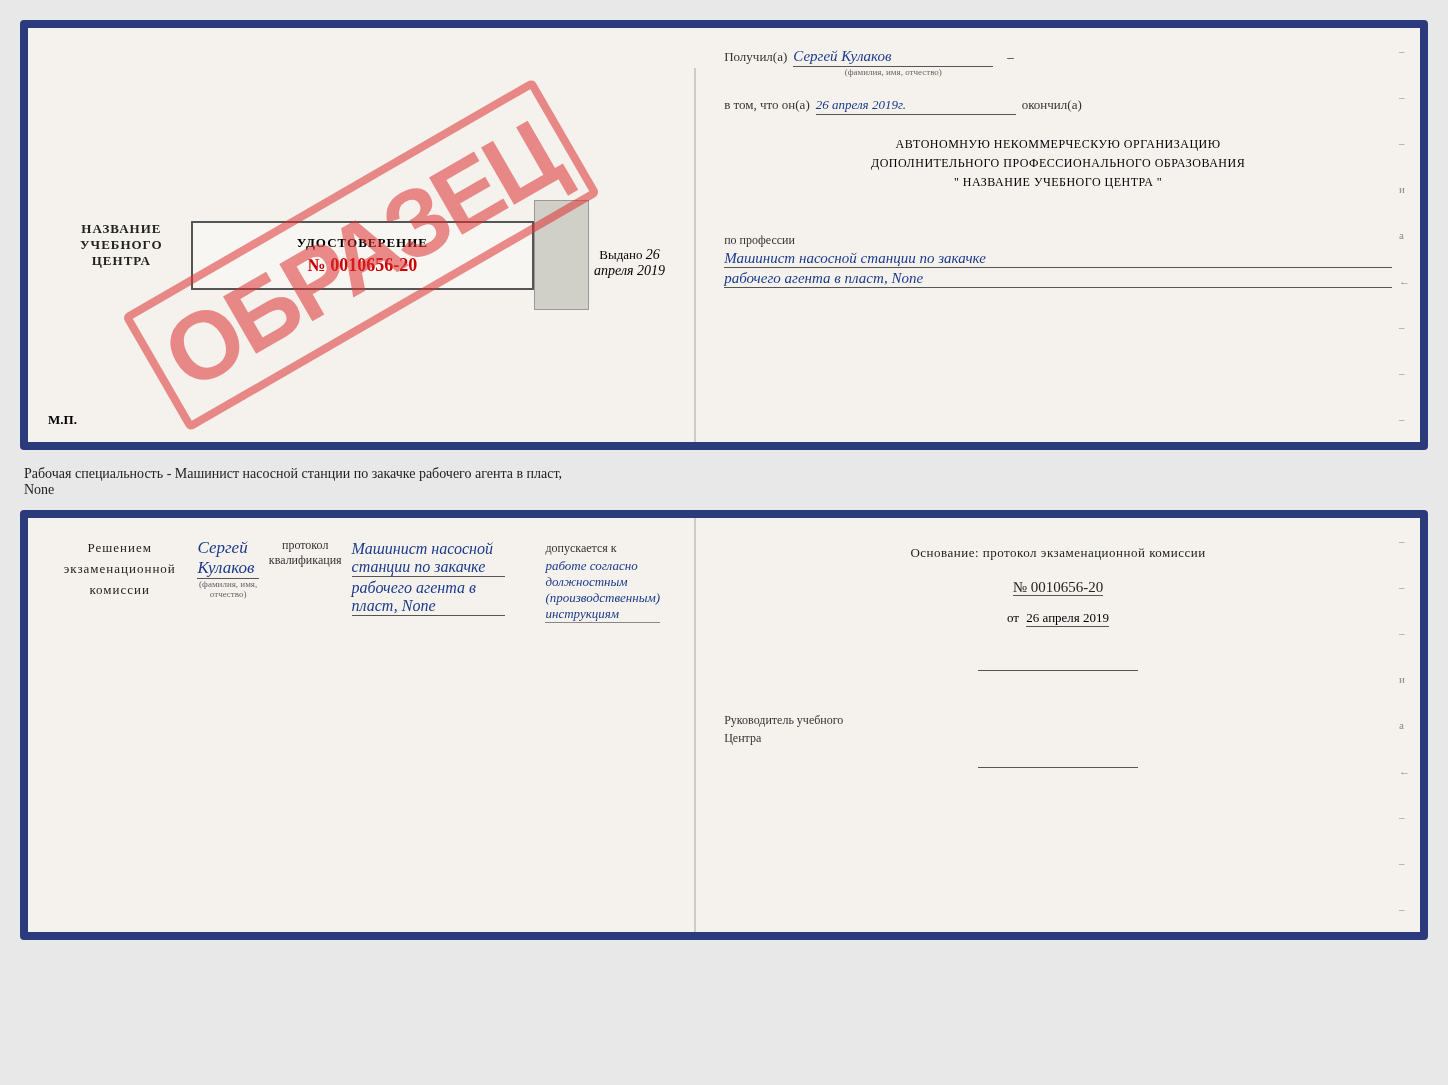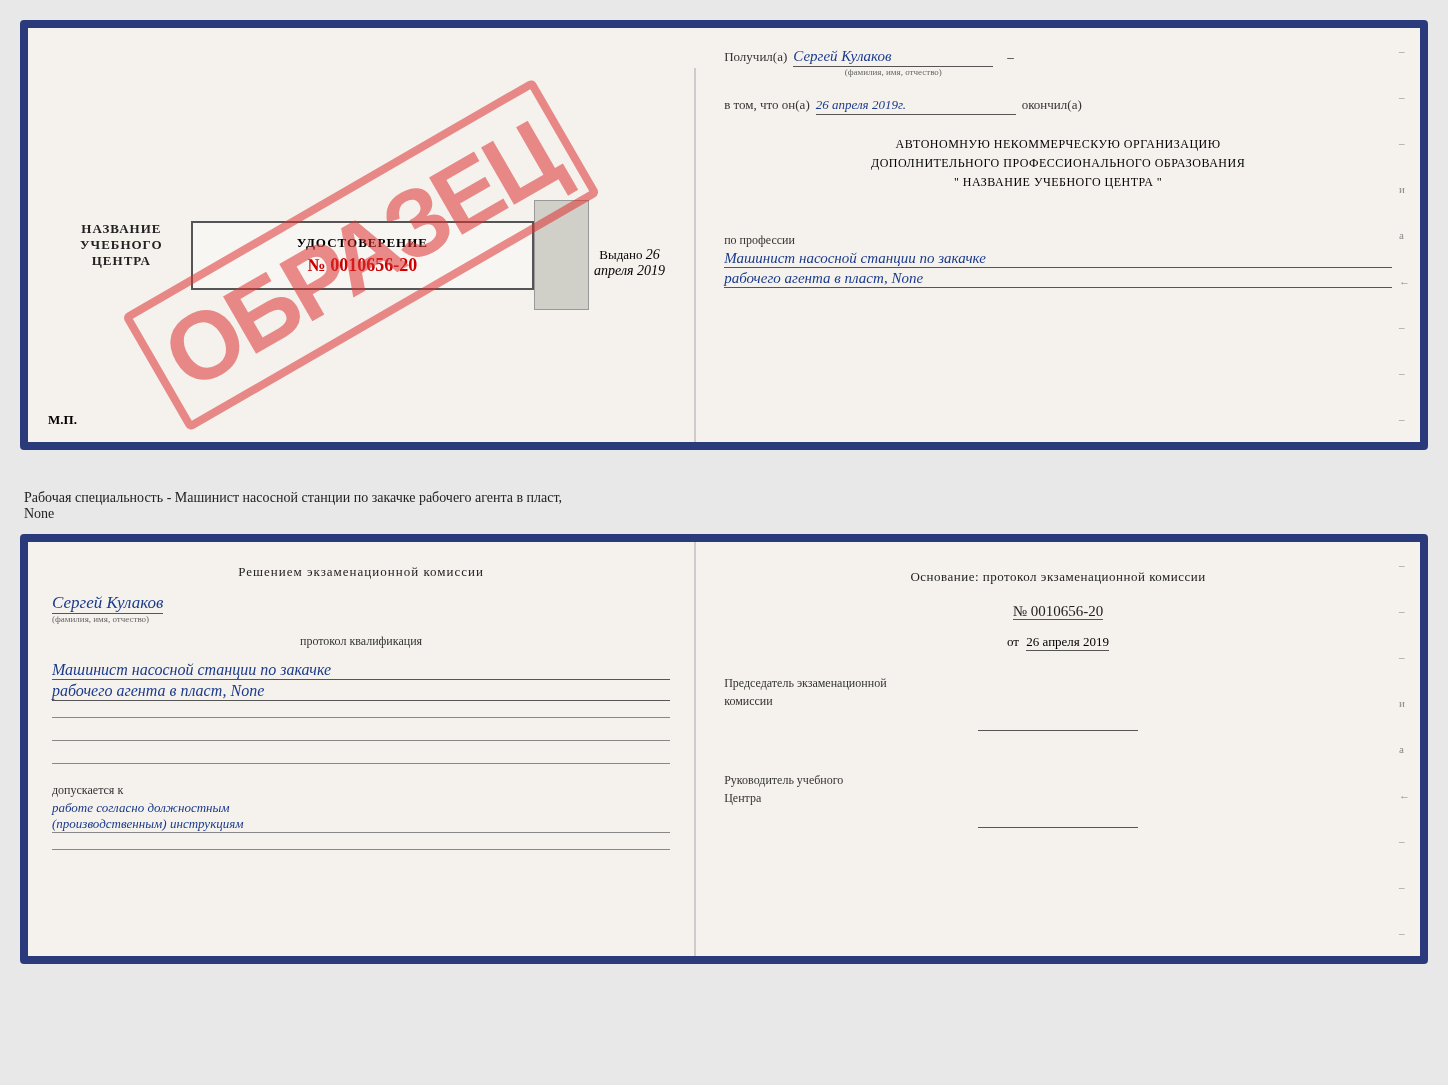--- a/index.html
+++ b/index.html
@@ -193,39 +193,37 @@
       justify-content: space-around;
       font-size: 11px;
       color: #888;
     }
 
     
     .middle-text {
       padding: 8px 0 4px 4px;
       font-size: 14px;
       color: #222;
-      margin-top: 24px;
     }
 
     
     .document-bottom {
       display: flex;
       background: #f5f2ee;
       border: 8px solid #2a3a7a;
       border-radius: 4px;
       min-height: 430px;
       position: relative;
     }
 
     .doc-bottom-left {
       width: 48%;
       border-right: 2px solid #ccc;
       padding: 20px 24px;
       display: flex;
-      flex-direction: column;
       gap: 10px;
     }
 
     .doc-bottom-right {
       width: 52%;
       padding: 25px 28px;
       display: flex;
       flex-direction: column;
       gap: 14px;
       position: relative;
@@ -455,21 +453,20 @@
         <span class="protocol-number">№ 0010656-20</span>
       </div>
 
       <div class="ot-line">
         <span>от</span>
         <span style="border-bottom:1px solid #555;padding-bottom:1px;margin-left:4px;">26 апреля 2019</span>
       </div>
 
       <div style="display:flex;flex-direction:column;gap:40px;margin-top:10px;">
         <div>
-          <div class="predsedatel-text">Председатель экзаменационной<br>комиссии</div>
           <div class="signature-line"></div>
         </div>
 
         <div>
           <div class="rukovoditel-text">Руководитель учебного<br>Центра</div>
           <div class="signature-line"></div>
         </div>
       </div>
 
       <div class="bottom-right-dashes">

